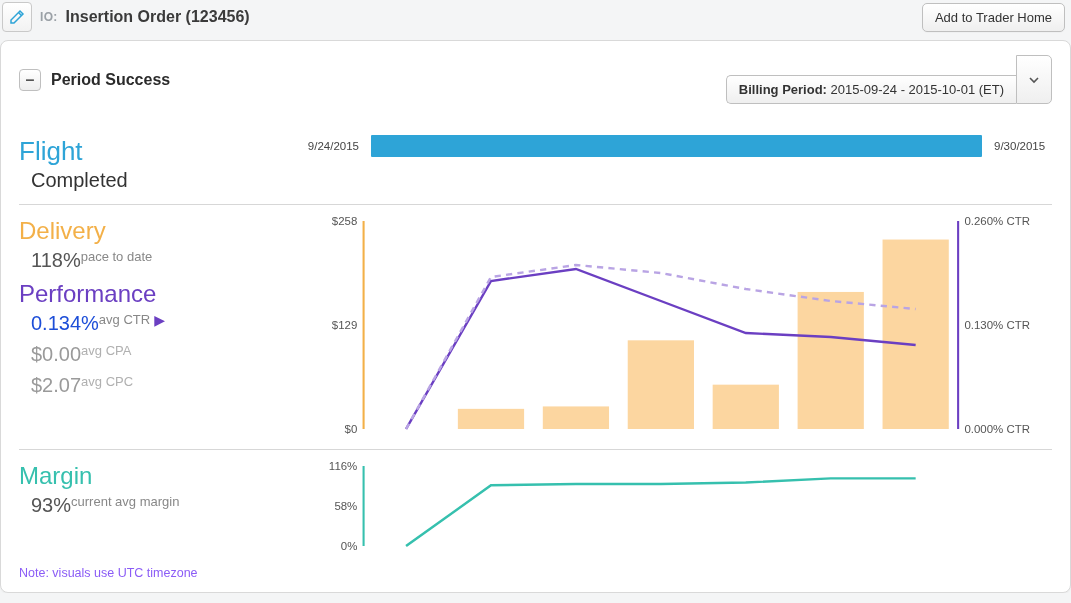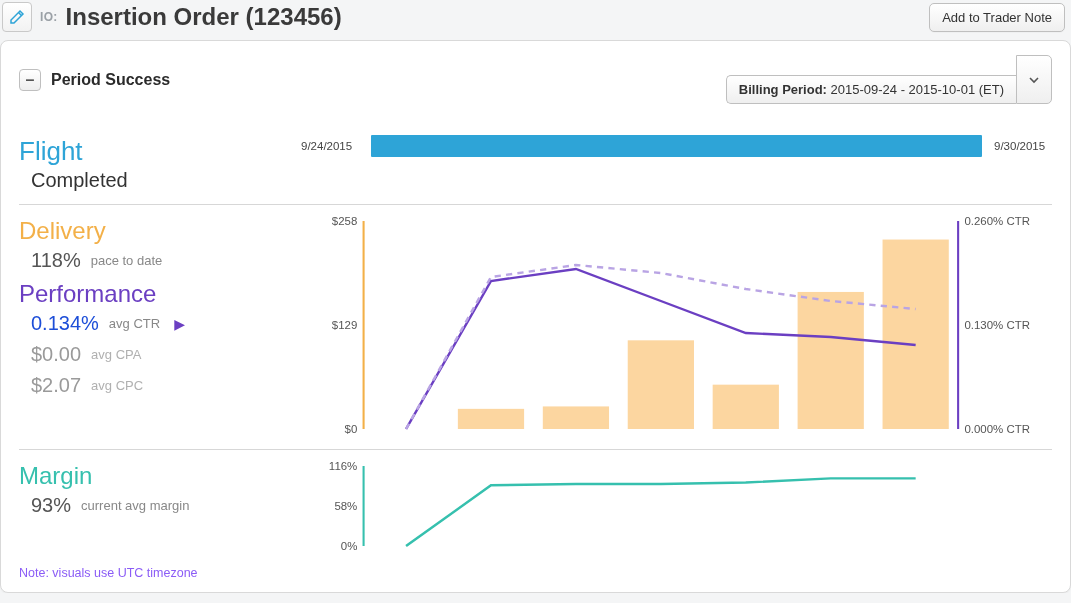--- a/index.html
+++ b/index.html
@@ -2,49 +2,49 @@
 <html><head>
 <meta charset="utf-8">
 <style>
   html, body { margin:0; padding:0; background:#f4f5f6; font-family:"Helvetica Neue",Arial,sans-serif; color:#333; }
   body { width:1071px; }
   .page { }
   .topbar { display:flex; align-items:center; gap:8px; padding:2px 6px 8px 2px; }
   .edit-btn { width:28px; height:28px; border:1px solid #c9c9c9; border-radius:4px; background:linear-gradient(#ffffff,#f2f2f2); display:flex; align-items:center; justify-content:center; cursor:pointer;}
   .edit-btn svg { width:18px; height:18px; }
   .io-label { font-size:12px; color:#9aa0a6; font-weight:600; letter-spacing:0.3px; }
-  .io-title { font-size:24px; font-weight:700; color:#3a3a3a; }
+  .io-title { font-size:16px; font-weight:700; color:#3a3a3a; }
   .topbar-right { margin-left:auto; }
   .btn { border:1px solid #bfbfbf; border-radius:5px; background:linear-gradient(#ffffff,#efefef); padding:6px 12px; font-size:13px; color:#333; cursor:pointer; box-shadow:0 1px 0 rgba(0,0,0,0.02);}
   .panel { border:1px solid #d9d9d9; border-radius:8px; background:#fff; padding:14px 18px 12px 18px; box-shadow:0 1px 2px rgba(0,0,0,0.04);}
   .panel-header { display:flex; align-items:center; gap:10px; margin-bottom:16px;}
   .collapse { width:20px; height:20px; border:1px solid #bfbfbf; border-radius:4px; background:linear-gradient(#fff,#eee); display:flex; align-items:center; justify-content:center; cursor:pointer; font-weight:700; color:#555;}
   .panel-title { font-size:16px; font-weight:700; color:#2b2b2b;}
   .billing-dd { margin-left:auto; display:flex; align-items:stretch; }
   .billing-main { border:1px solid #bfbfbf; border-right:none; border-radius:5px 0 0 5px; background:linear-gradient(#fff,#efefef); padding:6px 12px; font-size:13px; cursor:pointer;margin-top:20px;}
   .billing-caret { border:1px solid #bfbfbf; border-radius:0 5px 5px 0; background:linear-gradient(#fff,#efefef); width:34px; display:flex; align-items:center; justify-content:center; cursor:pointer;}
   .billing-main b{font-weight:700;}
   
   .row { display:flex; align-items:flex-start; }
   .row-left { width:282px; flex:0 0 282px; padding-right:16px; box-sizing:border-box;}
   .row-right { flex:1; position:relative; }
   .sep { border:none; border-top:1px solid #d7d7d7; margin:12px 0; }
   
   .flight-title { color:#2ea4d7; font-size:26px; font-weight:400; margin:16px 0 2px 0;}
   .flight-status { font-size:20px; color:#333; margin-left:12px;}
   .flight-chart { display:flex; align-items:center; gap:12px; height:36px; margin-top:8px;}
-  .flight-date { font-size:11.5px; color:#444; width:58px; text-align:left;}
+  .flight-date { font-size:11.5px; color:#444; width:58px; text-align:right;}
   .flight-date.end{ text-align:left;}
   .flight-bar { flex:1; height:22px; background:#2ea4d7; border-radius:1px;}
   
   .sec-title { font-size:24px; font-weight:400; margin:0 0 4px 0;}
   .delivery-title { color:#f3b048;}
   .perf-title { color:#6b3fc2;}
   .margin-title { color:#36c0ae;}
-  .metric-line { display:flex; align-items:center; gap:10px; margin:2px 0 8px 12px;}
+  .metric-line { display:flex; align-items:flex-start; margin:2px 0 8px 12px;}
   .metric-val { font-size:20px; color:#555;}
   .metric-lab { font-size:13px; color:#888;}
   .perf-list .metric-line.secondary .metric-val{ color:#9a9a9a;}
   .perf-list .metric-line.secondary .metric-lab{ color:#b0b0b0;}
   .perf-list .metric-line.primary .metric-val{ font-weight:500; color:#1d4ed8;}
   .perf-caret { color:#6b3fc2; font-size:14px; margin-left:4px;}
   
   .combo-chart { position:relative; height:220px; }
   .combo-chart svg{ width:100%; height:100%; display:block;}
   .axis-lab { font-size:11px; fill:#555;}
@@ -62,21 +62,21 @@
 <div class="topbar">
   <div class="edit-btn">
     <svg viewBox="0 0 24 24">
           <path fill="none" stroke="#2ea4d7" stroke-width="2" d="M4 20h4L20 8l-4-4L4 16v4z"></path>
           <path fill="none" stroke="#2ea4d7" stroke-width="2" d="M14 6l4 4"></path>
         </svg>
   </div>
   <span class="io-label">IO:</span>
   <span class="io-title">Insertion Order (123456)</span>
   <div class="topbar-right">
-    <button class="btn">Add to Trader Note</button>
+    <button class="btn">Add to Trader Home</button>
   </div>
 </div>
 
 <div class="panel">
   <div class="panel-header">
     <div class="collapse">–</div>
     <div class="panel-title">Period Success</div>
     <div class="billing-dd">
       <div class="billing-main">
         <b>Billing Period:</b>

